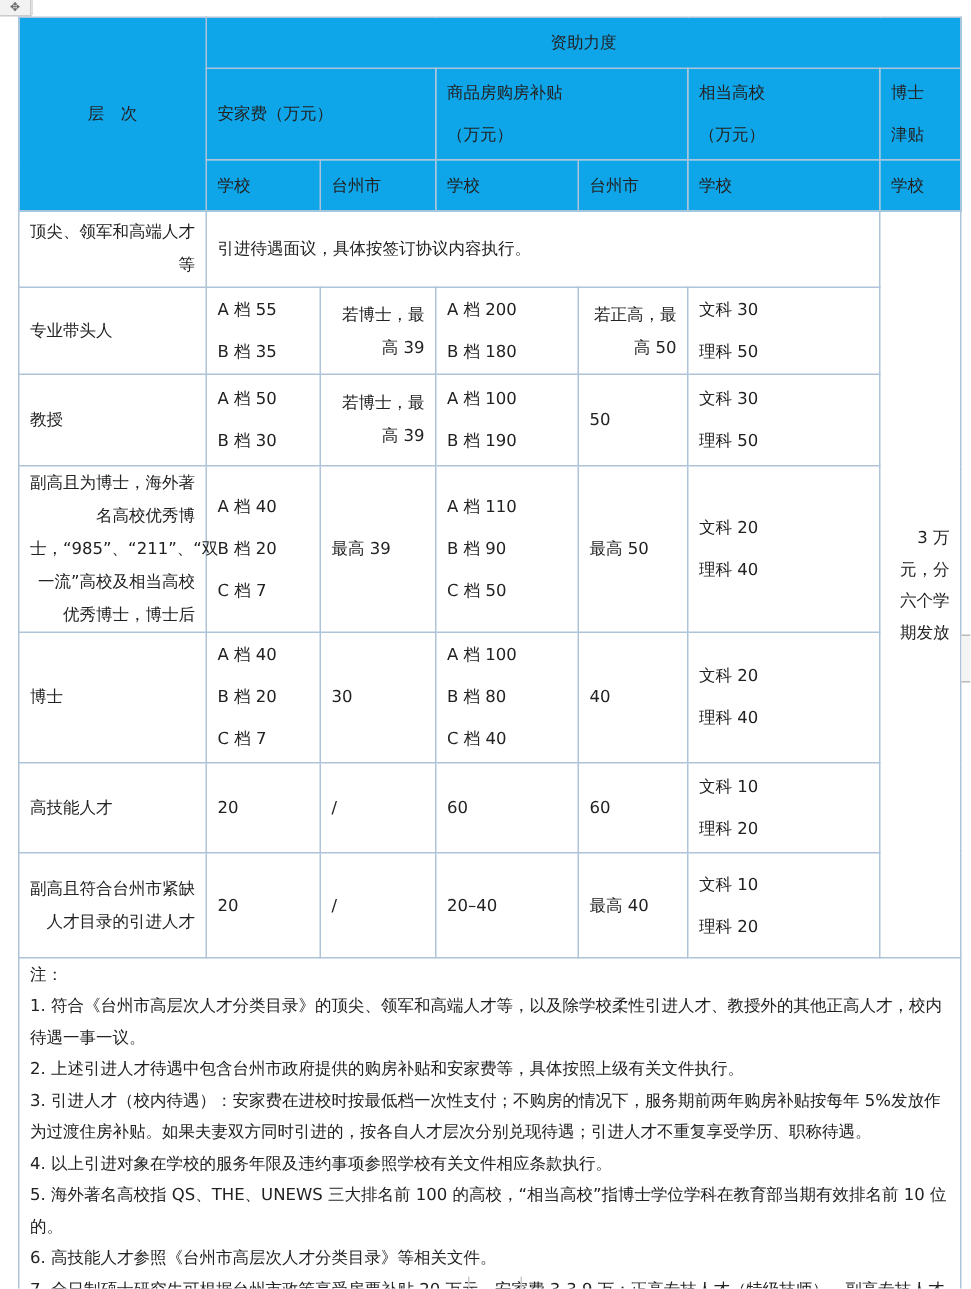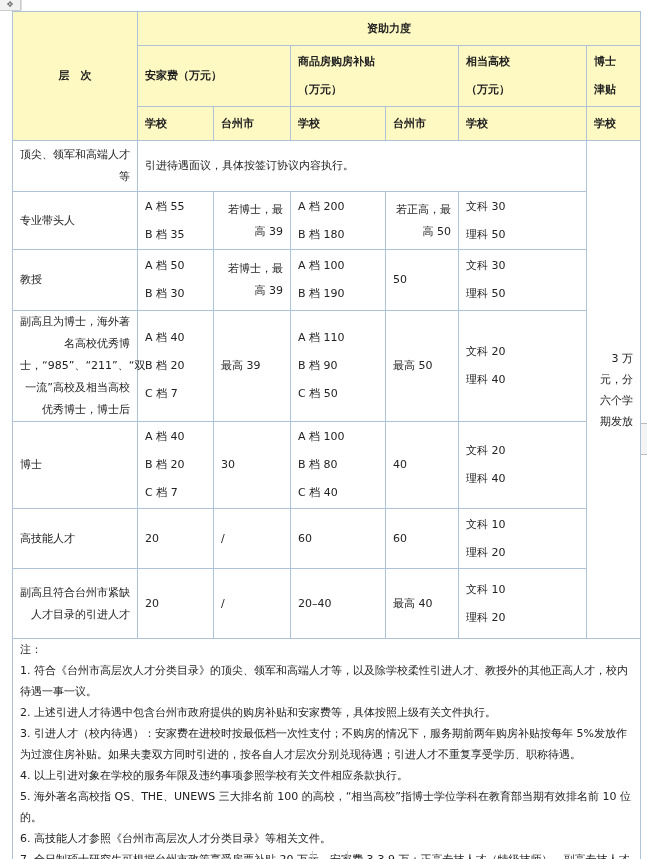--- a/index.html
+++ b/index.html
@@ -2,21 +2,21 @@
 <html><head>
 <meta charset="utf-8">
 <style>
   html, body { margin:0; padding:0; background:#ffffff; }
   body { width:647px; height:859px; position:relative; overflow:hidden;
          font-family:"DejaVu Sans","Liberation Sans",sans-serif; font-size:11px; color:#222; }
   .anchor { position:absolute; left:0; top:0; width:20px; height:10px; border-right:1px solid #ccc; border-bottom:1px solid #ccc; background:#f2f2f2; font-size:8px; line-height:10px; text-align:center; color:#666; }
   .anchor-line { position:absolute; left:21px; top:0; width:1px; height:10px; background:#ddd; }
   table.main { position:absolute; left:12px; top:11px; border-collapse:collapse; width:628px; table-layout:fixed; }
   table.main td { border:1px solid #aec3d8; padding:0 7px; vertical-align:middle; font-size:11px; line-height:22px; }
-  td.hdr { background:#fef9c3; font-weight:bold; }
+  td.hdr { background:#0ea5e9; font-weight:normal; }
   tr.h1 td { height:33px; }
   tr.h2 td { height:60px; }
   tr.h3 td { height:33px;margin-left:23px; }
   td.ctr { text-align:center; }
   .tight { line-height:21px;text-align:right; }
   .multi div { line-height:28px; }
   td.notes { padding:6px 7px 8px 7px; line-height:21px; font-size:11px; }
   .note-line { line-height:21px; }
   .scroll-stub { position:absolute; right:0; top:423px; width:6px; height:30px; border-top:1px solid #bbb; border-bottom:1px solid #bbb; background:#f4f4f4; }
   .bottom-stub { position:absolute; left:312px; top:851px; width:34px; height:8px; border-left:1px solid #ccc; border-right:1px solid #ccc; }

